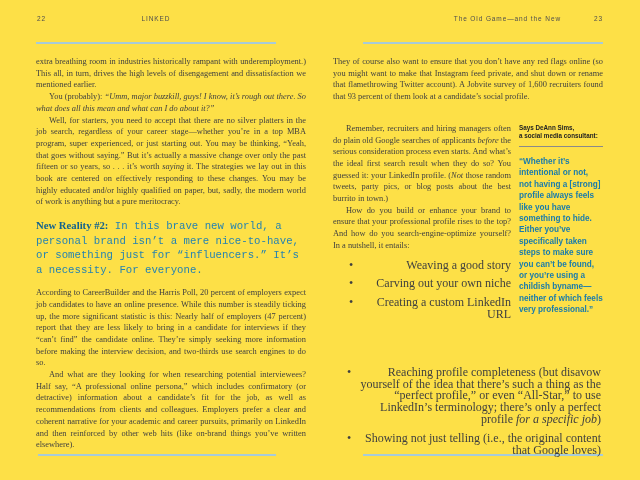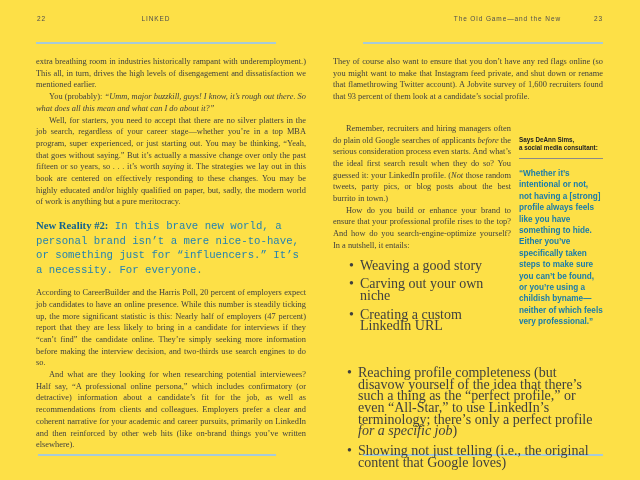--- a/index.html
+++ b/index.html
@@ -35,35 +35,35 @@
   .it { font-style:italic; }
 
   
   .new-reality { margin:11px 0 10px 0; font-size:10.7px; line-height:13.5px; text-align:left; }
   .nr-label { font-family:"Liberation Serif", serif; font-weight:bold; color:#14638d; }
   .nr-rest  { font-family:Liberation Mono, monospace; color:#2583b1; }
 
   
   .columns { position:relative; margin-top:20px; width:270px; min-height:241px; }
   .main-col { width:178px; }
-  .sidebar { position:absolute; left:186px; top:13px; width:84px; }
+  .sidebar { position:absolute; left:186px; top:1px; width:84px; }
   .sidebar-label {
     font-family:"Liberation Sans", sans-serif; font-weight:bold;
     font-size:6.3px; line-height:8.6px; color:#222222;
     padding-bottom:5px; border-bottom:1px solid #8a8a8a;
   }
   .sidebar-quote {
     margin-top:9px; font-family:"Liberation Sans", sans-serif; font-weight:bold;
     font-size:8.2px; line-height:11.4px; color:#1a7cab; text-align:left;
   }
 
   ul.blist { list-style:none; margin:8px 0 0 0; padding:0 0 0 16px; }
   ul.blist li {
     position:relative; padding-left:11px; margin-bottom:7px;
-    font-size:14px; line-height:11.7px; text-align:left;
+    font-size:12px; line-height:11.7px; text-align:right;
   }
   ul.blist li::before { content:"\2022"; position:absolute; left:0; top:0; }
   ul.blist-full { margin-top:3px; padding-left:14px; }
   ul.blist-full li { margin-bottom:8px; padding-right:2px; }
 </style>
 </head>
 <body>
 
 <div class="spread">
 

